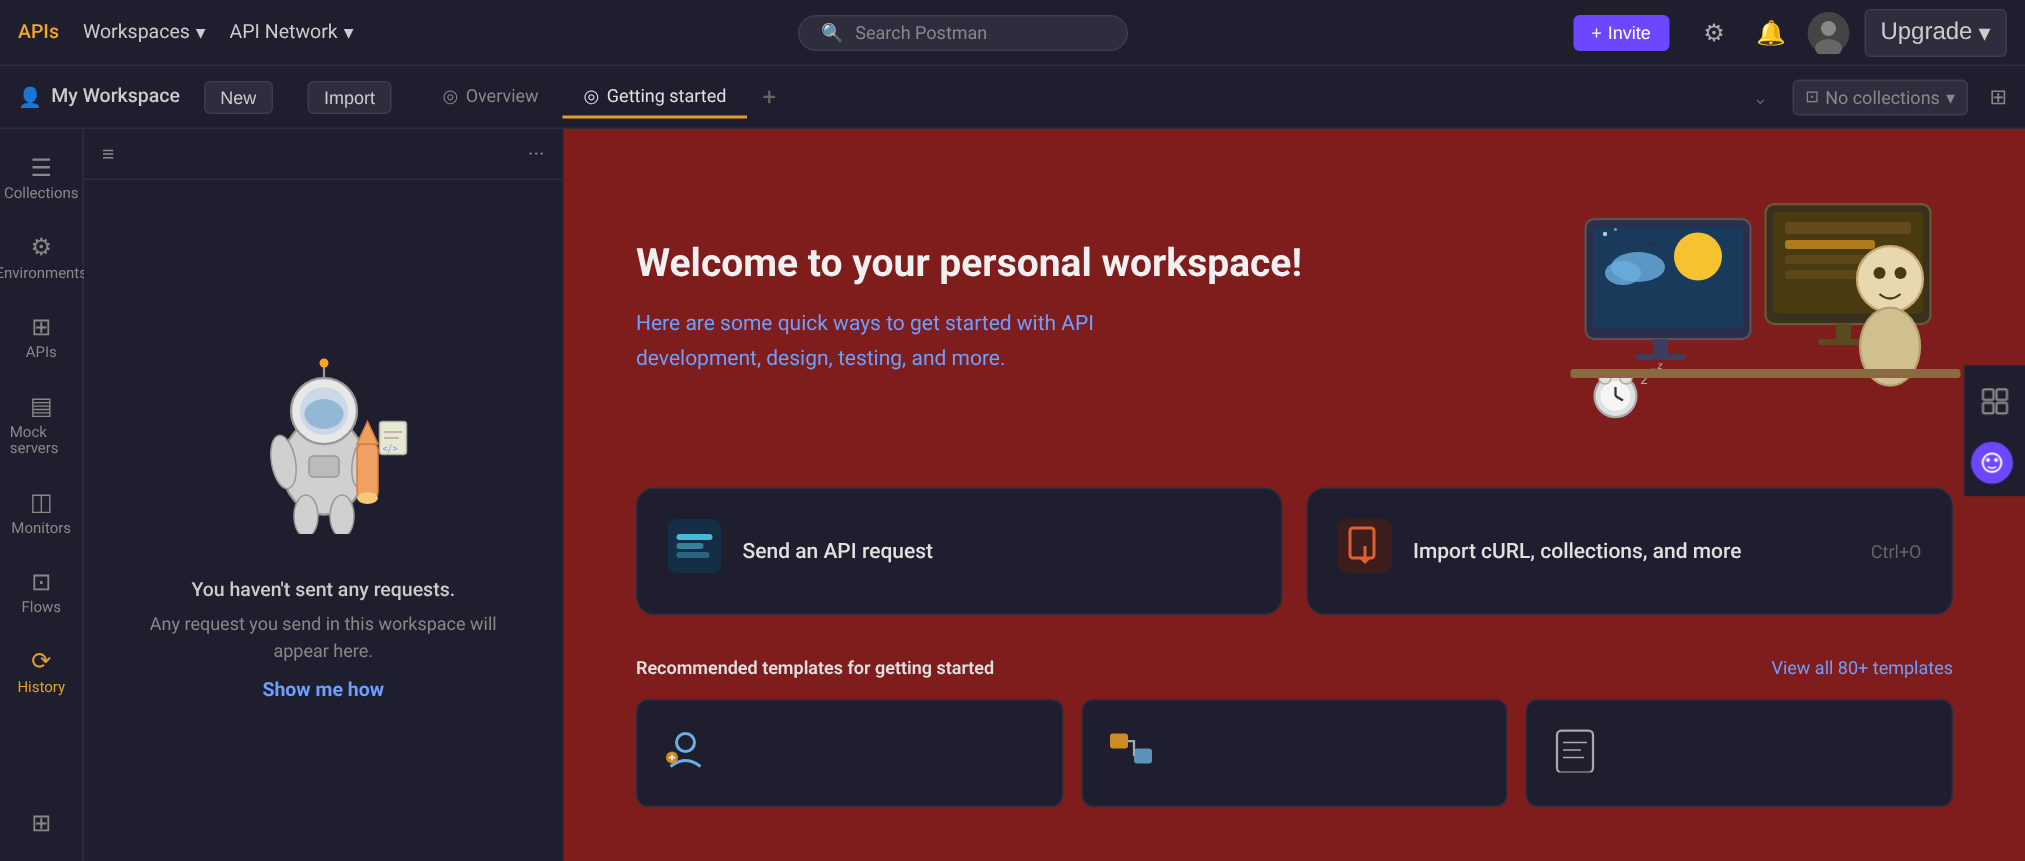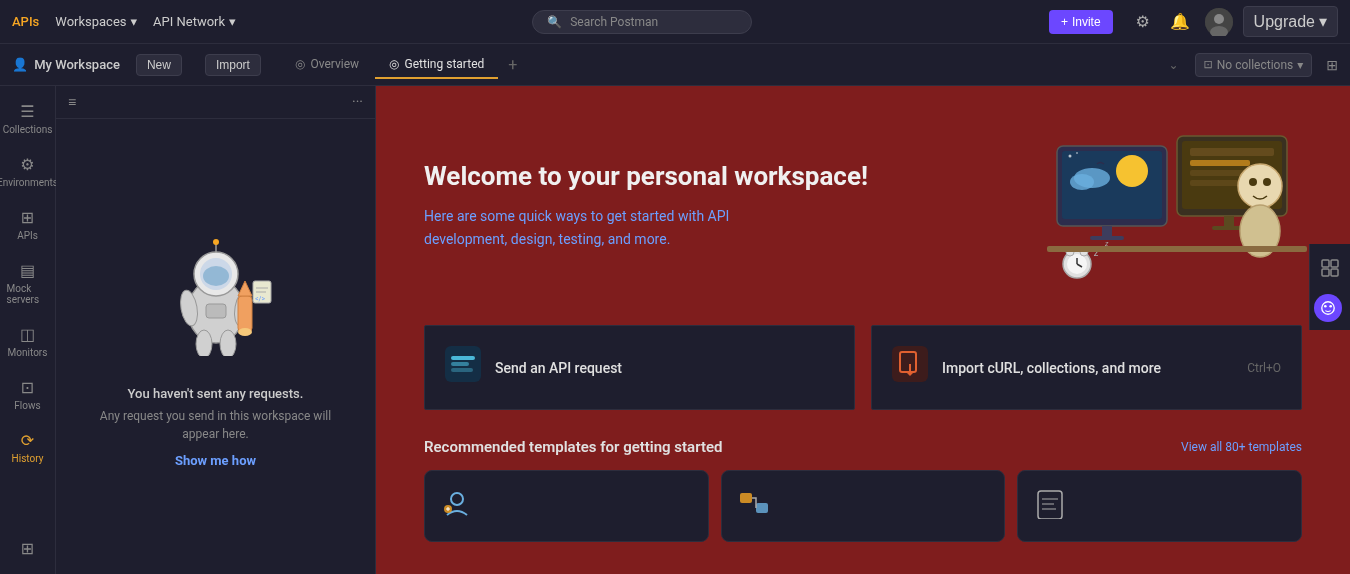--- a/index.html
+++ b/index.html
@@ -108,31 +108,31 @@
       display: flex; align-items: center; padding: 40px 48px; gap: 20px;
     }
     .welcome-text { flex: 1; }
     .welcome-title { font-size: 26px; font-weight: 700; color: #f0f0f0; margin-bottom: 14px; }
     .welcome-desc { font-size: 14px; color: #6c9fff; line-height: 1.6; max-width: 380px; }
     .welcome-illustration { width: 260px; flex-shrink: 0; }
 
     
     .action-cards { display: flex; gap: 16px; padding: 0 48px 28px; }
     .action-card {
-      flex: 1; background: #1e1e2e; border: 1px solid #2d2d3d; border-radius: 2px;
+      flex: 1; background: #1e1e2e; border: 1px solid #2d2d3d; border-radius: 12px;
       padding: 20px 20px; display: flex; align-items: center; gap: 14px; cursor: pointer;
     }
     .action-icon { font-size: 28px; }
     .action-text { font-size: 14px; color: #e0e0e0; font-weight: 500; flex: 1; }
     .action-shortcut { font-size: 12px; color: #666; }
 
     
     .templates-section { padding: 0 48px; }
     .templates-header { display: flex; align-items: center; margin-bottom: 14px; }
-    .templates-title { font-size: 15px; font-weight: 600; color: #e0e0e0; flex: 1; }
+    .templates-title { font-size: 12px; font-weight: 600; color: #e0e0e0; flex: 1; }
     .view-all-link { font-size: 12px; color: #6c9fff; cursor: pointer; text-align: right; }
     .template-cards { display: flex; gap: 12px; }
     .template-card {
       flex: 1; background: #1e1e2e; border: 1px solid #2d2d3d; border-radius: 8px;
       padding: 16px; cursor: pointer; min-height: 70px; display: flex; align-items: flex-start; gap: 10px;
     }
     .template-icon { font-size: 24px; }
     .right-float-btn { color: #888; cursor: pointer; font-size: 18px; padding: 6px; border-radius: 4px; }
   </style>
 </head>

